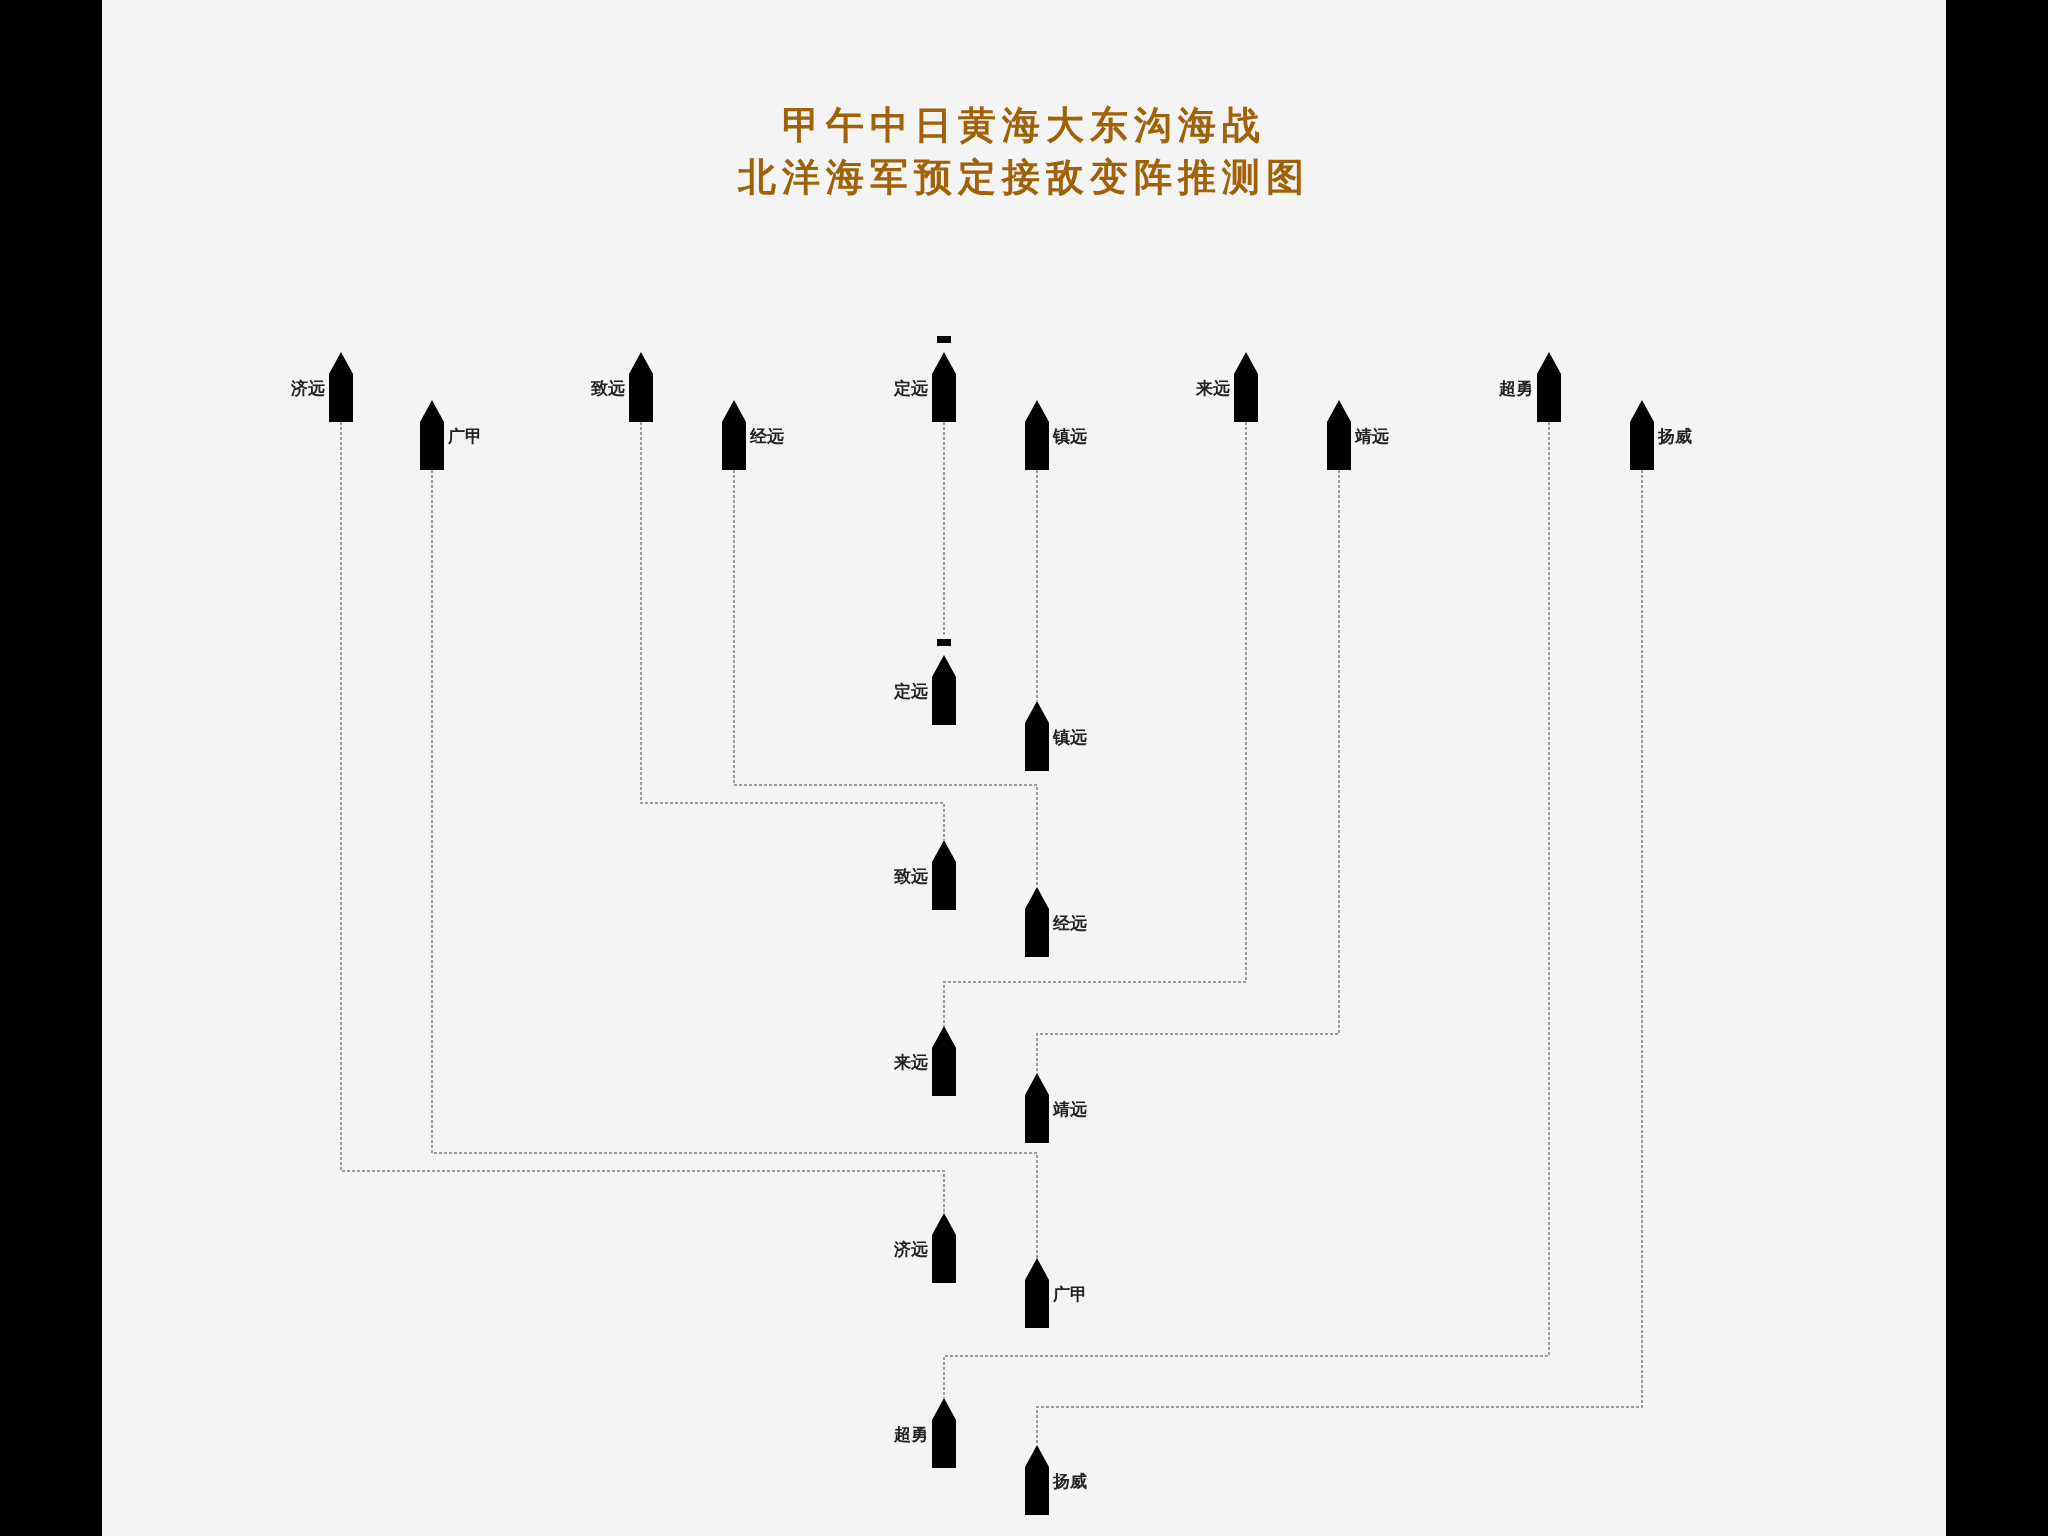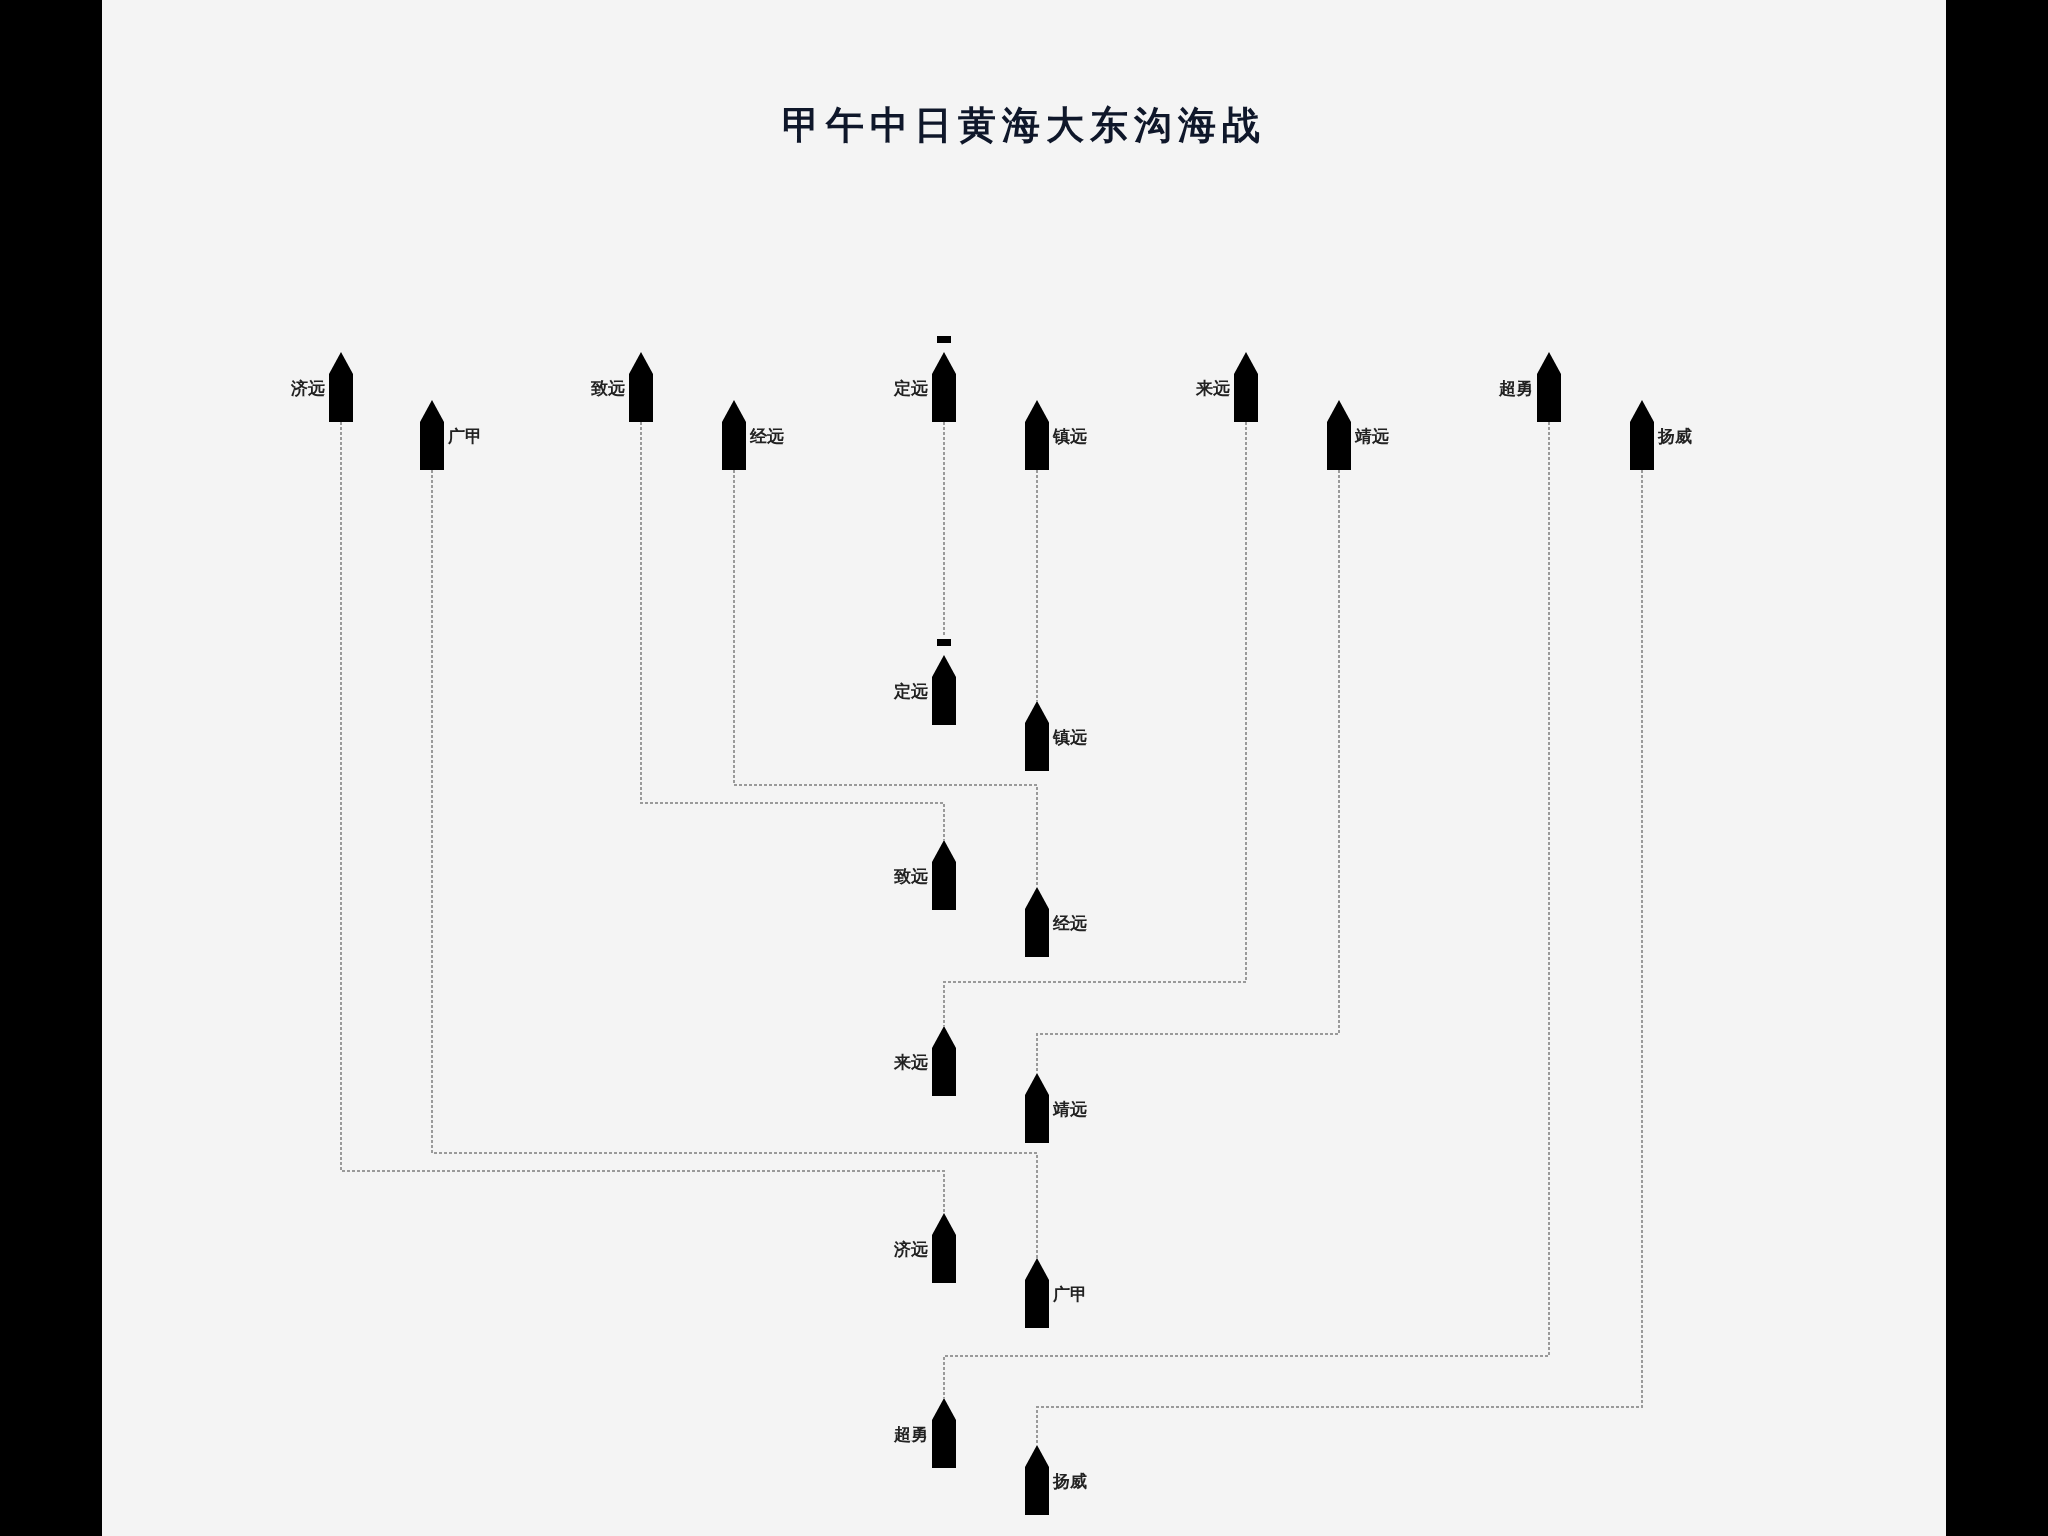--- a/index.html
+++ b/index.html
@@ -1,28 +1,29 @@
 <!DOCTYPE html>
 <html><head>
 <meta charset="utf-8">
 <style>
   html, body { margin:0; padding:0; }
   body { width:2048px; height:1536px; background:#000; position:relative; overflow:hidden;
          font-family:"DejaVu Sans", sans-serif; }
   #canvas { position:absolute; left:102px; top:0; width:1844px; height:1536px; background:#f4f4f4; }
   .title { position:absolute; left:0; width:1844px; text-align:center; font-weight:bold;
-           color:#0f172a; font-size:38px; letter-spacing:6px; font-family:"DejaVu Sans", sans-serif; }
+           color:#a16207; font-size:38px; letter-spacing:6px; font-family:"DejaVu Sans", sans-serif; }
   #diagram { position:absolute; left:-102px; top:0; width:2048px; height:1536px; }
   .ship-label { font-size:17px; font-weight:bold; fill:#222; font-family:"DejaVu Sans", sans-serif; }
 </style>
 </head>
 <body>
 
 <div id="canvas">
   <div class="title" style="top:100px;">甲午中日黄海大东沟海战</div>
+  <div class="title" style="top:152px;">北洋海军预定接敌变阵推测图</div>
   <svg id="diagram" xmlns="http://www.w3.org/2000/svg" width="2048" height="1536" viewBox="0 0 2048 1536">
     <g id="paths">
         <path d="M341,422 L341,1171 L944,1171 L944,1213" fill="none" stroke="#9a9a9a" stroke-width="2" stroke-dasharray="3 2"></path>
         <path d="M432,470 L432,1153 L1037,1153 L1037,1258" fill="none" stroke="#9a9a9a" stroke-width="2" stroke-dasharray="3 2"></path>
         <path d="M641,422 L641,803 L944,803 L944,840" fill="none" stroke="#9a9a9a" stroke-width="2" stroke-dasharray="3 2"></path>
         <path d="M734,470 L734,785 L1037,785 L1037,887" fill="none" stroke="#9a9a9a" stroke-width="2" stroke-dasharray="3 2"></path>
         <path d="M944,422 L944,637" fill="none" stroke="#9a9a9a" stroke-width="2" stroke-dasharray="3 2"></path>
         <path d="M1037,470 L1037,701" fill="none" stroke="#9a9a9a" stroke-width="2" stroke-dasharray="3 2"></path>
         <path d="M1246,422 L1246,982 L944,982 L944,1026" fill="none" stroke="#9a9a9a" stroke-width="2" stroke-dasharray="3 2"></path>
         <path d="M1339,470 L1339,1034 L1037,1034 L1037,1073" fill="none" stroke="#9a9a9a" stroke-width="2" stroke-dasharray="3 2"></path>

